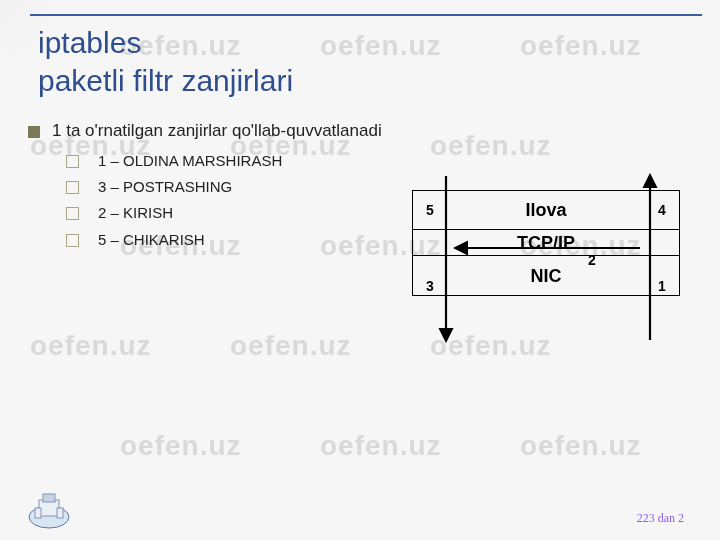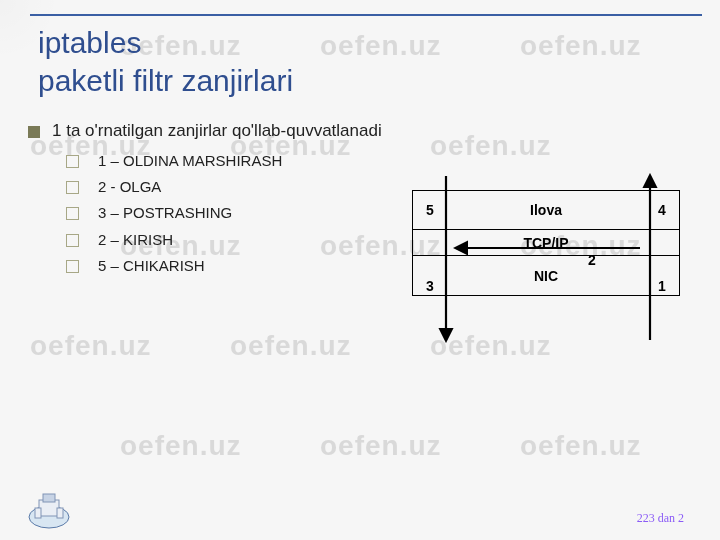--- a/index.html
+++ b/index.html
@@ -44,21 +44,21 @@
   ul.lvl2 > li { position:relative; padding-left:32px; font-size:15px; margin:6px 0 6px 14px; color:#222; }
   ul.lvl2 > li::before {
     content:""; position:absolute; left:0; top:4px;
     width:11px; height:11px; border:1px solid #a7a786; background:transparent;
   }
   
   .diagram {
     position:absolute; left:412px; top:190px; width:268px; height:140px;
   }
   .dg-table { position:absolute; left:0; top:0; width:268px; border:1.5px solid #000; }
-  .dg-row { border-top:1.5px solid #000; text-align:center; font-family:Arial,sans-serif; font-size:14px; font-weight:700; }
+  .dg-row { border-top:1.5px solid #000; text-align:center; font-family:Arial,sans-serif; font-size:18px; font-weight:700; }
   .dg-row:first-child { border-top:none; }
   .r1 { height:38px; line-height:38px; }
   .r2 { height:26px; line-height:26px; }
   .r3 { height:40px; line-height:40px; }
   
   svg.arrows { position:absolute; left:0; top:0; width:268px; height:180px; overflow:visible; }
   .num { position:absolute; font:700 14px Arial; }
   .n5 { left:14px; top:12px; }
   .n4 { left:246px; top:12px; }
   .n2 { left:176px; top:62px; }
@@ -101,21 +101,20 @@
     <span>iptables</span><br>
     <span>paketli filtr zanjirlari</span>
   </h1>
 
   <div class="content">
     <ul class="lvl1">
       <li>
         <span>1 ta o'rnatilgan zanjirlar qo'llab-quvvatlanadi</span>
         <ul class="lvl2">
           <li>1 – OLDINA MARSHIRASH</li>
-          <li>2 - OLGA</li>
           <li>3 – POSTRASHING</li>
           <li>2 – KIRISH</li>
           <li>5 – CHIKARISH</li>
         </ul>
       </li>
     </ul>
   </div>
 
   <div class="diagram">
     <div class="dg-table">

